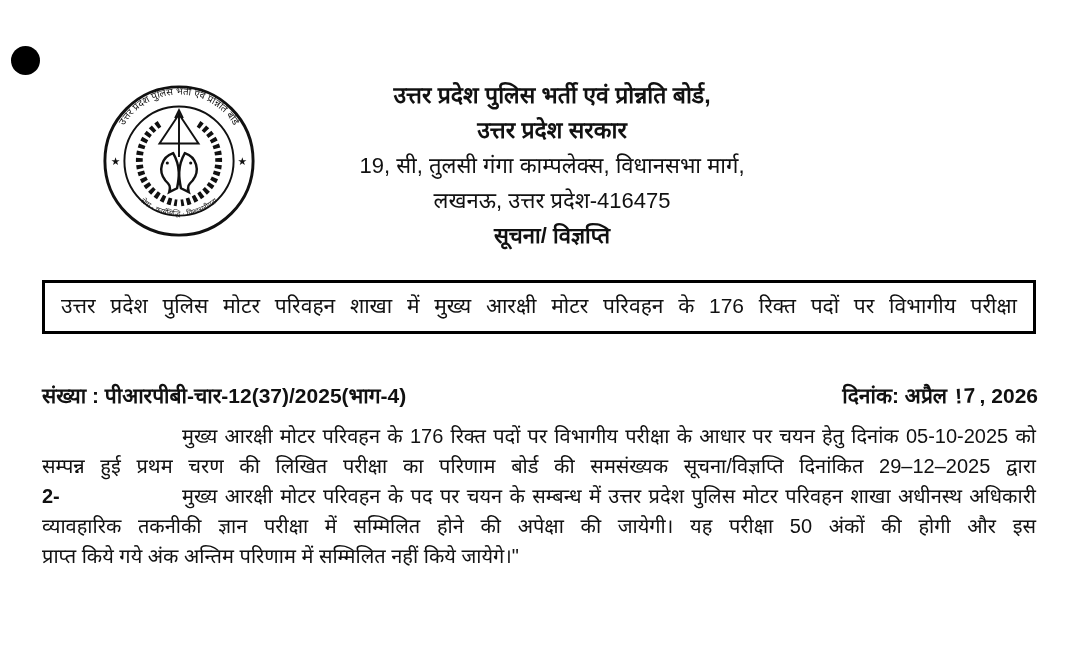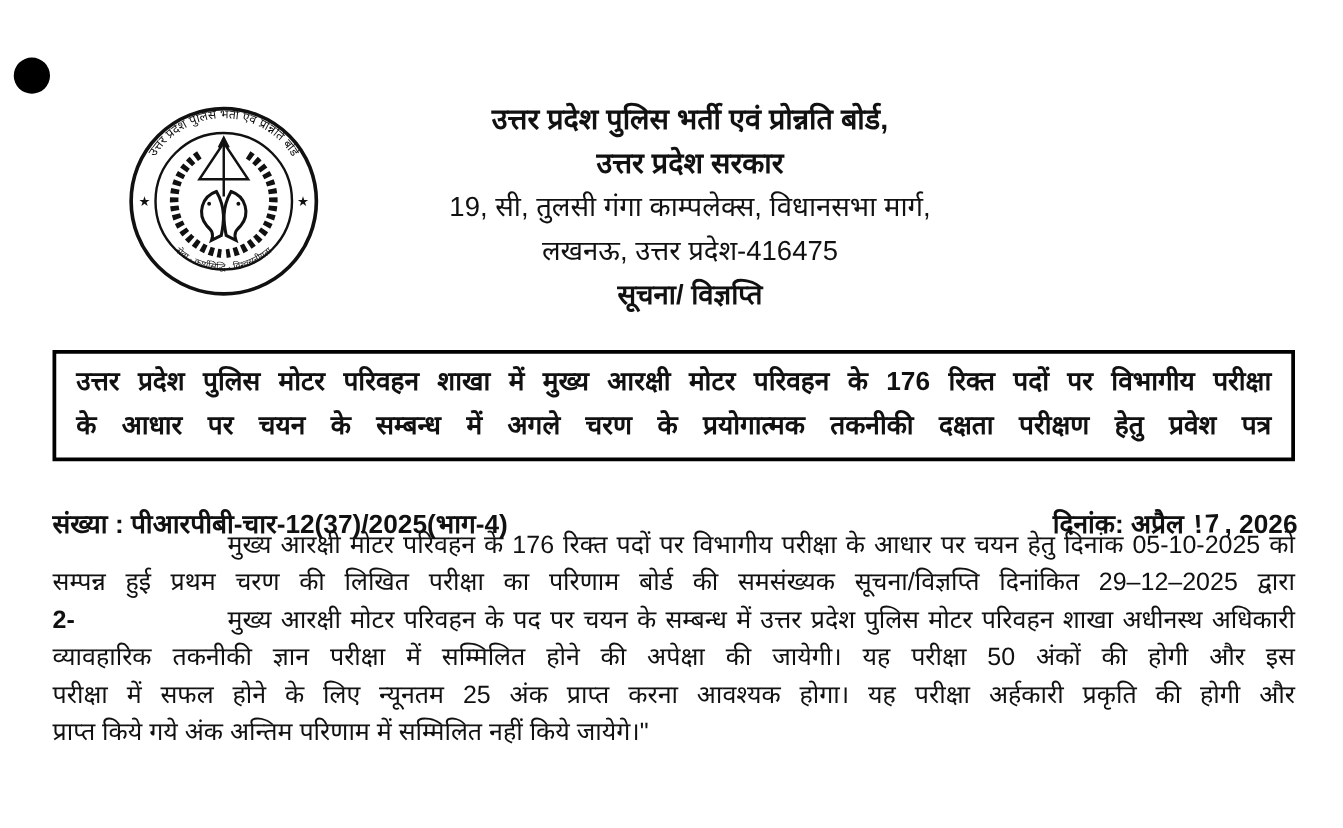--- a/index.html
+++ b/index.html
@@ -20,27 +20,27 @@
   .header-block {
     position:absolute; left:70px; right:40px; top:78px;
     text-align:center; line-height:35px; font-size:22px;
   }
   .header-block .bold { font-weight:bold; font-size:23px; }
   .doc-type { font-weight:bold; font-size:22px; }
 
   .notice-box {
     position:absolute; left:42px; top:280px; width:994px;
     border:3px solid #000; padding:5px 16px 8px 16px;
-    font-weight:bold; font-size:21px; line-height:35px;
+    font-weight:normal; font-size:21px; line-height:35px;
   }
   .jline { text-align:justify; text-align-last:justify; }
   .lline { text-align:left; }
 
   .ref-row {
-    position:absolute; left:42px; right:36px; top:404px;
+    position:absolute; left:42px; right:36px; top:381px;
     display:flex; justify-content:space-between;
     font-weight:bold; font-size:21px;
   }
   .handwritten {
     display:inline-block; transform:rotate(-3deg);
     letter-spacing:2px; padding:0 2px;
   }
 
   .body-text {
     position:absolute; left:42px; top:421px; width:994px;
@@ -92,32 +92,30 @@
 <div class="header-block">
   <div class="bold">उत्तर प्रदेश पुलिस भर्ती एवं प्रोन्नति बोर्ड,</div>
   <div class="bold">उत्तर प्रदेश सरकार</div>
   <div>19, सी, तुलसी गंगा काम्पलेक्स, विधानसभा मार्ग,</div>
   <div>लखनऊ, उत्तर प्रदेश-416475</div>
   <div class="doc-type">सूचना/ विज्ञप्ति</div>
 </div>
 
 <div class="notice-box">
   <div class="jline">उत्तर प्रदेश पुलिस मोटर परिवहन शाखा में मुख्य आरक्षी मोटर परिवहन के 176 रिक्त पदों पर विभागीय परीक्षा</div>
-  <div class="jline">के आधार पर चयन के सम्बन्ध में अगले चरण के प्रयोगात्मक तकनीकी दक्षता परीक्षण हेतु प्रवेश पत्र</div>
 </div>
 
 <div class="ref-row">
   <span>संख्या : पीआरपीबी-चार-12(37)/2025(भाग-4)</span>
   <span><span>दिनांक: अप्रैल </span><span class="handwritten">!7</span><span>, 2026</span></span>
 </div>
 
 <div class="body-text">
   <div class="jline indent-first">मुख्य आरक्षी मोटर परिवहन के 176 रिक्त पदों पर विभागीय परीक्षा के आधार पर चयन हेतु दिनांक 05-10-2025 को</div>
   <div class="jline">सम्पन्न हुई प्रथम चरण की लिखित परीक्षा का परिणाम बोर्ड की समसंख्यक सूचना/विज्ञप्ति दिनांकित 29–12–2025 द्वारा</div>
 
   <div class="jline para2-first">
     <span class="para-num">2-</span>
     <span>मुख्य आरक्षी मोटर परिवहन के पद पर चयन के सम्बन्ध में उत्तर प्रदेश पुलिस मोटर परिवहन शाखा अधीनस्थ अधिकारी</span>
   </div>
   <div class="jline">व्यावहारिक तकनीकी ज्ञान परीक्षा में सम्मिलित होने की अपेक्षा की जायेगी। यह परीक्षा 50 अंकों की होगी और इस</div>
-  <div class="jline">परीक्षा में सफल होने के लिए न्यूनतम 25 अंक प्राप्त करना आवश्यक होगा। यह परीक्षा अर्हकारी प्रकृति की होगी और</div>
   <div class="lline">प्राप्त किये गये अंक अन्तिम परिणाम में सम्मिलित नहीं किये जायेगे।"</div>
 </div>
 
 </body></html>

